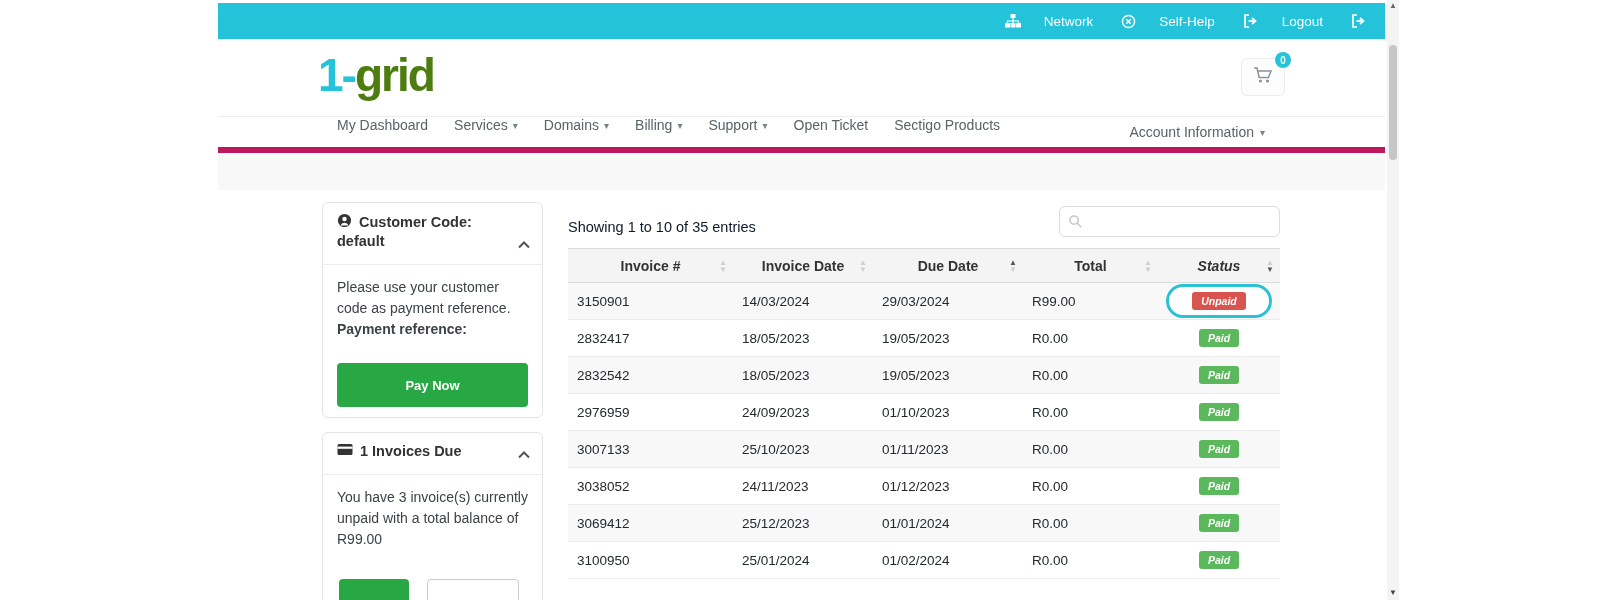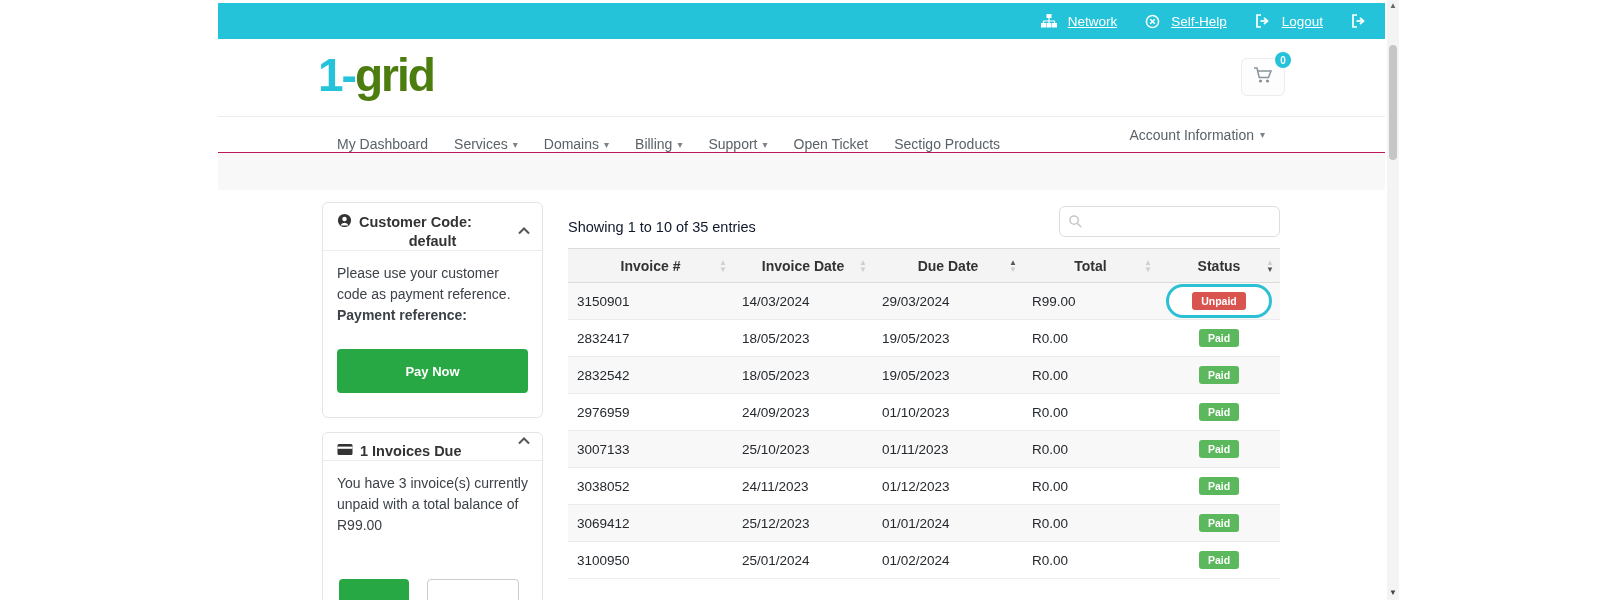--- a/index.html
+++ b/index.html
@@ -5,52 +5,52 @@
   html,body{margin:0;padding:0;background:#fff;}
   .page{position:relative;width:1600px;height:600px;background:#fff;overflow:hidden;
         font-family:"Liberation Sans","DejaVu Sans",sans-serif;}
   .page *{box-sizing:border-box;}
   .content{position:absolute;left:218px;top:0;width:1167px;height:600px;}
 
   
   .topbar{position:absolute;left:0;top:3px;width:100%;height:36px;background:#24c3da;
           display:flex;align-items:center;justify-content:flex-end;gap:28px;padding:0 18px;
           color:#fff;font-size:13.5px;}
-  .topbar-item{display:flex;align-items:center;gap:11px;cursor:pointer;text-decoration:underline;}
+  .topbar-item{display:flex;align-items:center;gap:23px;cursor:pointer;}
   .tb-icon svg{display:block;}
 
   
   .header{position:absolute;left:0;top:39px;width:100%;height:77px;background:#fff;}
   .logo{position:absolute;left:100px;top:10px;font-size:46px;font-weight:bold;
         letter-spacing:-2px;line-height:1.15;cursor:pointer;}
   .logo-1{color:#24c3da;}
   .logo-2{color:#4d7c0f;}
   .cart{position:absolute;right:100px;top:19px;width:44px;height:38px;border:1px solid #ececec;
         border-radius:6px;background:#fdfdfd;display:flex;align-items:center;justify-content:center;cursor:pointer;}
   .cart-badge{position:absolute;top:-7px;right:-7px;min-width:16px;height:16px;background:#24c3da;
         border-radius:8px;color:#fff;font-size:10px;font-weight:bold;display:flex;align-items:center;
         justify-content:center;padding:0 4px;}
 
   
   .nav{position:absolute;left:0;top:116px;width:100%;height:37px;border-top:1px solid #ececec;
-       border-bottom:1px solid #be185d;display:flex;align-items:flex-end;font-size:14px;color:#5a6268;
+       border-bottom:6px solid #be185d;display:flex;align-items:flex-start;font-size:14px;color:#5a6268;
        padding-left:119px;}
   .nav-item{padding:0 13px;display:flex;align-items:center;gap:5px;cursor:pointer;white-space:nowrap;}
   .nav-item:first-child{padding-left:0;}
   .nav-right{position:absolute;right:120px;top:0;height:100%;display:flex;align-items:center;gap:6px;cursor:pointer;}
   .caret{font-size:10px;color:#7a828a;}
 
   .band{position:absolute;left:0;top:153px;width:100%;height:37px;background:#f8f8f8;}
 
   
   .card{position:absolute;background:#fff;border:1px solid #e4e4e4;border-radius:6px;overflow:hidden;}
   .card1{left:104px;top:202px;width:221px;height:216px;}
   .card2{left:104px;top:432px;width:221px;height:200px;}
-  .card-head{position:relative;padding:10px 14px 1px;border-bottom:1px solid #ececec;
-             font-size:14.5px;font-weight:bold;color:#333;text-align:center;}
+  .card-head{position:relative;padding:10px 14px 15px;border-bottom:1px solid #ececec;
+             font-size:14.5px;font-weight:bold;color:#333;}
   .ch-line{display:flex;align-items:center;gap:7px;}
   .ch-line2{margin-top:2px;}
   .chev{position:absolute;right:12px;bottom:12px;cursor:pointer;}
   .card-body{padding:12px 14px;font-size:14px;color:#3c4248;line-height:1.5;}
   .ref{font-weight:bold;}
   .paynow{display:block;margin-top:23px;width:100%;height:44px;background:#28a745;border:none;
           border-radius:4px;color:#fff;font-size:13px;font-weight:bold;cursor:pointer;}
   .partials{position:absolute;left:16px;top:146px;display:flex;gap:18px;}
   .pbtn-green{width:70px;height:30px;background:#28a745;border:none;border-radius:4px;cursor:pointer;}
   .pbtn-light{width:92px;height:30px;background:#fff;border:1px solid #ccc;border-radius:4px;cursor:pointer;}
@@ -65,21 +65,21 @@
   .table{position:absolute;left:350px;top:248px;width:712px;}
   .thead{display:flex;height:35px;background:#f4f4f4;border-top:1px solid #dcdcdc;border-bottom:1px solid #dcdcdc;}
   .th{position:relative;display:flex;align-items:center;justify-content:center;font-size:14px;
       font-weight:bold;color:#333;cursor:pointer;}
   .sort{position:absolute;right:6px;top:50%;transform:translateY(-50%);display:flex;flex-direction:column;
         line-height:7px;font-size:8px;color:#cfcfcf;text-align:center;}
   .sort .on{color:#555;}
   .tr{display:flex;height:37px;border-bottom:1px solid #ececec;background:#fff;}
   .tr.odd{background:#f8f8f8;}
   .td{display:flex;align-items:center;font-size:13.5px;color:#24292e;padding-left:9px;}
-  .w1{width:165px;}.w2{width:140px;}.w3{width:150px;}.w4{width:135px;}.w5{width:122px;}
+  .w1{width:165px;}.w2{width:140px;}.w3{width:150px;}.w4{width:135px;}.w5{width:122px;font-style:italic;}
   .td.w5{justify-content:center;padding-left:0;}
 
   .badge{display:inline-block;padding:3px 9px;border-radius:3px;color:#fff;font-size:10.5px;font-weight:bold;}
   .paid{background:#5cb85c;}
   .unpaid{background:#d9534f;}
   .ring{display:inline-flex;align-items:center;justify-content:center;border:3px solid #2bc0d4;
         border-radius:18px;background:#fff;padding:5px 23px;}
 
   
   .scrollbar{position:absolute;left:1387px;top:0;width:12px;height:600px;background:#f4f4f4;}

